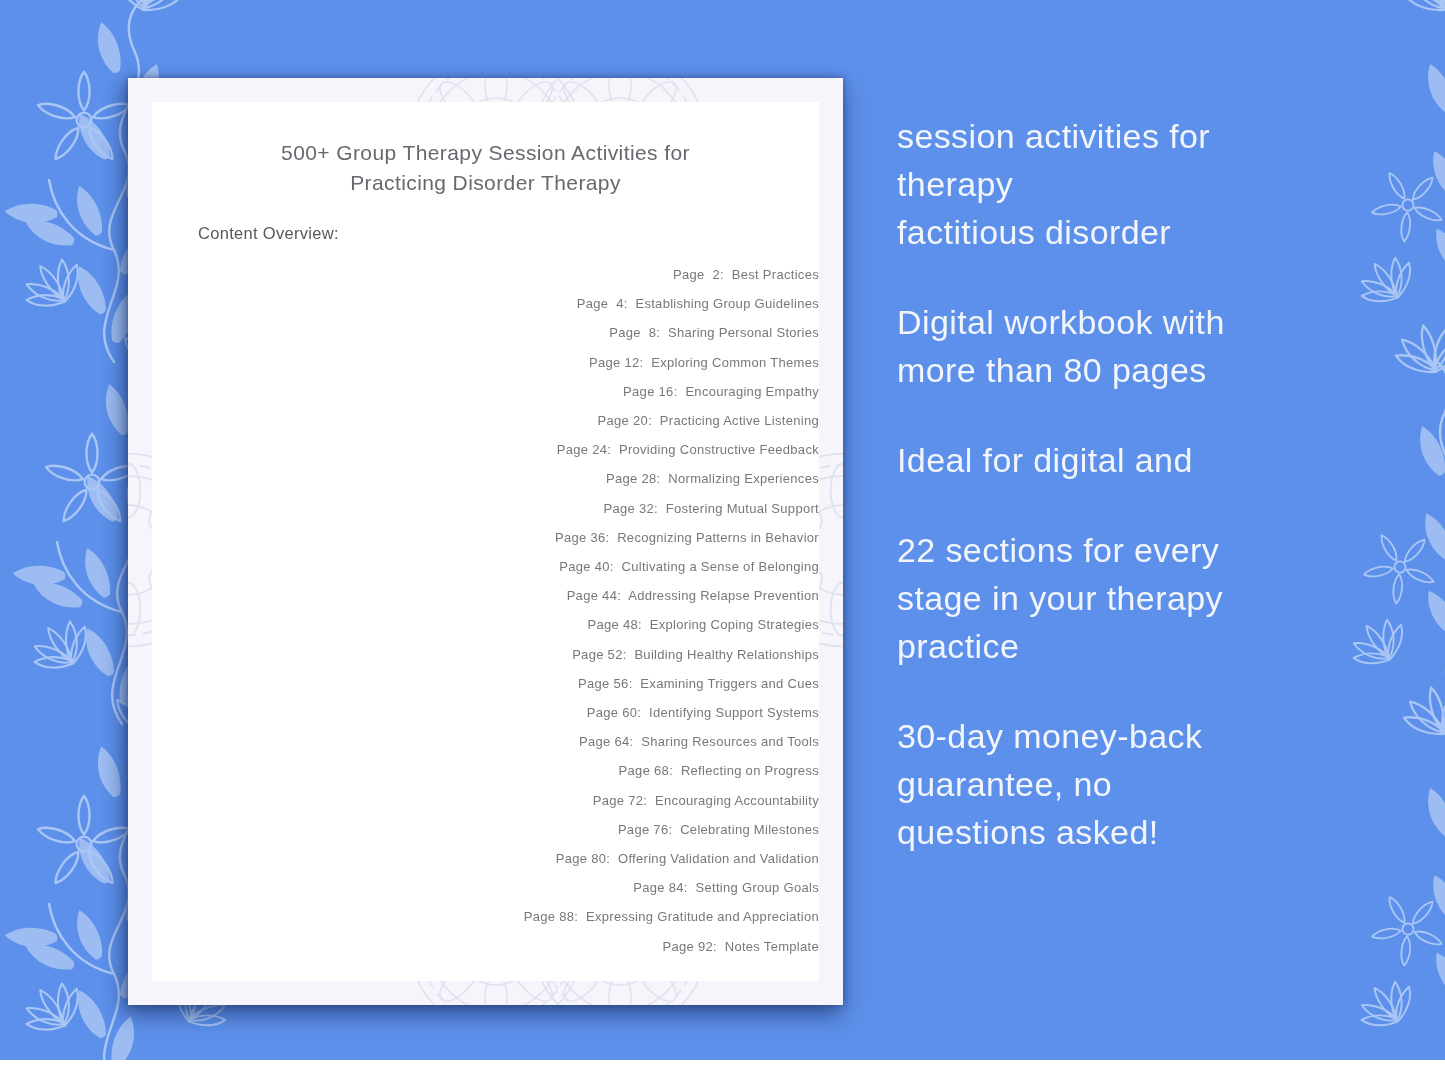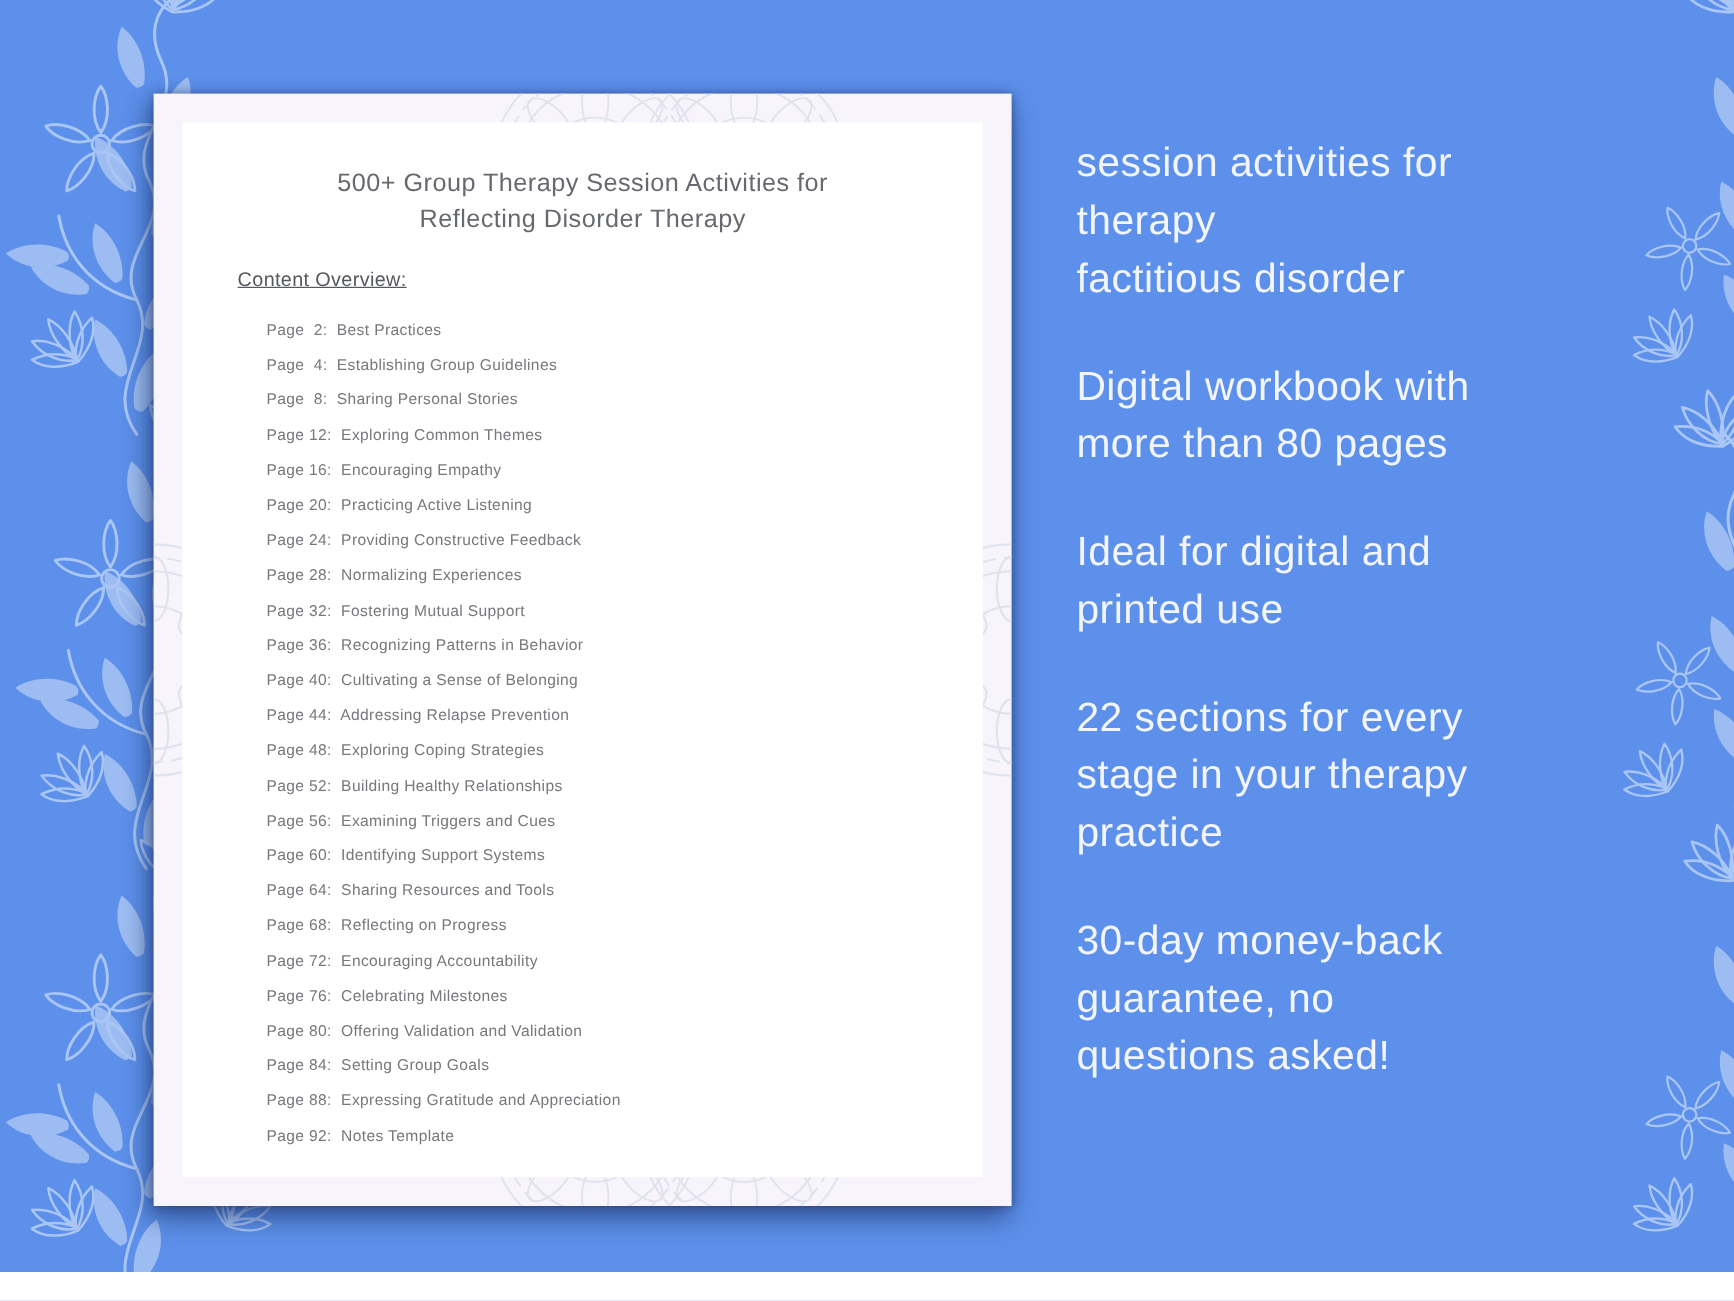--- a/index.html
+++ b/index.html
@@ -33,22 +33,22 @@
         background:var(--card-bg);overflow:hidden;z-index:2;
         box-shadow:0 0 7px var(--shadow),0 10px 22px rgba(23,42,92,.4),-8px 8px 16px rgba(23,42,92,.28);}
   .watermarks{position:absolute;left:0;top:0;width:715px;height:927px;z-index:0;}
   .mandala-ring{fill:none;stroke:var(--watermark);stroke-width:1.6;}
   .page{position:absolute;left:24px;top:24px;width:667px;height:879px;
         background:var(--page-bg);z-index:1;padding-top:36px;}
 
   .doc-title{color:var(--title-text);font-size:21px;line-height:30px;text-align:center;
              letter-spacing:.4px;font-weight:400;}
   .overview{color:var(--overview-text);font-size:16.5px;line-height:22px;
-            margin:24px 0 16px 46px;letter-spacing:.3px;text-decoration:underline;}
-  .toc{margin:14px 0 16px 70px;}
+            margin:24px 0 16px 46px;letter-spacing:.3px;}
+  .toc{margin:14px 0 16px 70px;text-align:right;}
   .toc-item{color:var(--list-text);font-size:13px;line-height:29.2px;
             letter-spacing:.3px;white-space:pre;}
 
   
   .marketing{position:absolute;left:897px;top:112px;z-index:1;color:var(--marketing-text);}
   .mpara{margin-bottom:42px;}
   .mline{font-size:34px;line-height:48px;font-weight:400;letter-spacing:.4px;}
 </style>
 </head>
 <body>
@@ -130,21 +130,21 @@
       <use href="#mandala" transform="translate(492,60)"></use>
       <use href="#mandala" transform="translate(0,472) scale(1.12)"></use>
       <use href="#mandala" transform="translate(715,472) scale(1.12)"></use>
       <use href="#mandala" transform="translate(368,867)"></use>
       <use href="#mandala" transform="translate(492,867)"></use>
     </svg>
 
     <div class="page">
       <div class="doc-title">
         <span>500+ Group Therapy Session Activities for</span><br>
-        <span>Reflecting Disorder Therapy</span>
+        <span>Practicing Disorder Therapy</span>
       </div>
       <div class="overview">Content Overview:</div>
       <div class="toc">
         <div class="toc-item">Page  2:  Best Practices</div>
         <div class="toc-item">Page  4:  Establishing Group Guidelines</div>
         <div class="toc-item">Page  8:  Sharing Personal Stories</div>
         <div class="toc-item">Page 12:  Exploring Common Themes</div>
         <div class="toc-item">Page 16:  Encouraging Empathy</div>
         <div class="toc-item">Page 20:  Practicing Active Listening</div>
         <div class="toc-item">Page 24:  Providing Constructive Feedback</div>
@@ -174,21 +174,20 @@
       <div class="mline">session activities for</div>
       <div class="mline">therapy</div>
       <div class="mline">factitious disorder</div>
     </div>
     <div class="mpara">
       <div class="mline">Digital workbook with</div>
       <div class="mline">more than 80 pages</div>
     </div>
     <div class="mpara">
       <div class="mline">Ideal for digital and</div>
-      <div class="mline">printed use</div>
     </div>
     <div class="mpara">
       <div class="mline">22 sections for every</div>
       <div class="mline">stage in your therapy</div>
       <div class="mline">practice</div>
     </div>
     <div class="mpara">
       <div class="mline">30-day money-back</div>
       <div class="mline">guarantee, no</div>
       <div class="mline">questions asked!</div>

